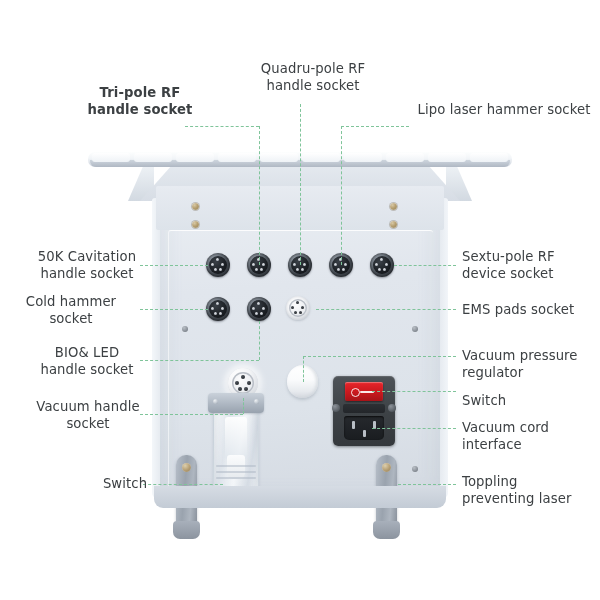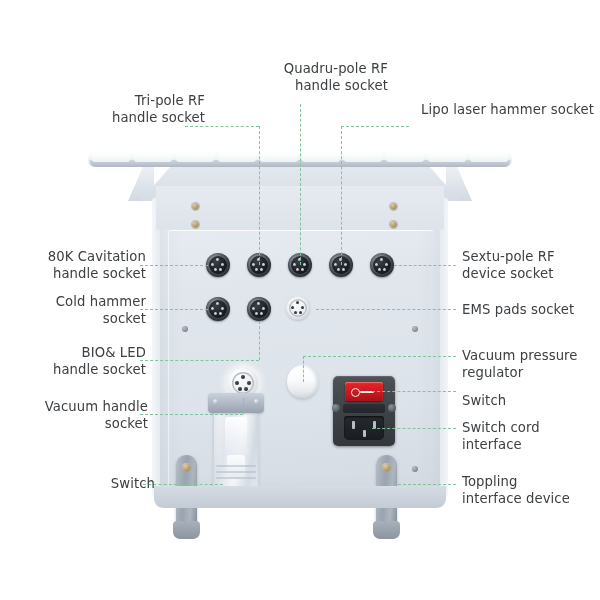--- a/index.html
+++ b/index.html
@@ -20,21 +20,21 @@
   
   .label{
     position:absolute;
     font-size:13.2px;
     line-height:17px;
     color:#3c4043;
     white-space:pre-line;
     letter-spacing:.1px;
   }
   .label.r{text-align:left;}
-  .label.l{text-align:right;}
+  .label.l{text-align:center;}
 
   
   #machine{position:absolute;left:0;top:0;width:600px;height:600px;}
 
   
   .tray{
     position:absolute;left:88px;top:152px;width:424px;height:15px;
     background:linear-gradient(180deg,#fdfefe 0%,#f2f5f8 42%,#dfe4ea 70%,#cdd4dd 100%);
     border-radius:7px/7px;
   }
@@ -432,51 +432,51 @@
 
   <div class="lead h" style="left:303px;top:356px;width:153px;"></div>
   <div class="lead v" style="left:303px;top:356px;height:26px;"></div>
 
   <div class="lead h" style="left:372px;top:391px;width:84px;"></div>
 
   <div class="lead h" style="left:372px;top:428px;width:84px;"></div>
 
   <div class="lead h" style="left:398px;top:484px;width:58px;"></div>
 
-  <div class="label l" style="left:75px;top:92px;width:130px;">Tri-pole RF
+  <div class="label l" style="left:75px;top:84px;width:130px;font-weight:bold;">Tri-pole RF
 handle socket</div>
 
   <div class="label l" style="left:238px;top:60px;width:150px;">Quadru-pole RF
 handle socket</div>
 
   <div class="label l" style="left:414px;top:101px;width:180px;">Lipo laser hammer socket</div>
 
-  <div class="label l" style="left:28px;top:248px;width:118px;">80K Cavitation
+  <div class="label l" style="left:28px;top:248px;width:118px;">50K Cavitation
 handle socket</div>
 
-  <div class="label l" style="left:28px;top:293px;width:118px;">Cold hammer
+  <div class="label l" style="left:12px;top:293px;width:118px;">Cold hammer
 socket</div>
 
   <div class="label l" style="left:28px;top:344px;width:118px;">BIO&amp; LED
 handle socket</div>
 
   <div class="label l" style="left:28px;top:398px;width:120px;">Vacuum handle
 socket</div>
 
   <div class="label l" style="left:95px;top:475px;width:60px;">Switch</div>
 
   <div class="label r" style="left:462px;top:248px;width:130px;">Sextu-pole RF
 device socket</div>
 
   <div class="label r" style="left:462px;top:301px;width:140px;">EMS pads socket</div>
 
   <div class="label r" style="left:462px;top:347px;width:136px;">Vacuum pressure
 regulator</div>
 
   <div class="label r" style="left:462px;top:392px;width:120px;">Switch</div>
 
-  <div class="label r" style="left:462px;top:419px;width:130px;">Switch cord
+  <div class="label r" style="left:462px;top:419px;width:130px;">Vacuum cord
 interface</div>
 
   <div class="label r" style="left:462px;top:473px;width:138px;">Toppling
-interface device</div>
+preventing laser</div>
 
 </div>
 
 </body></html>

